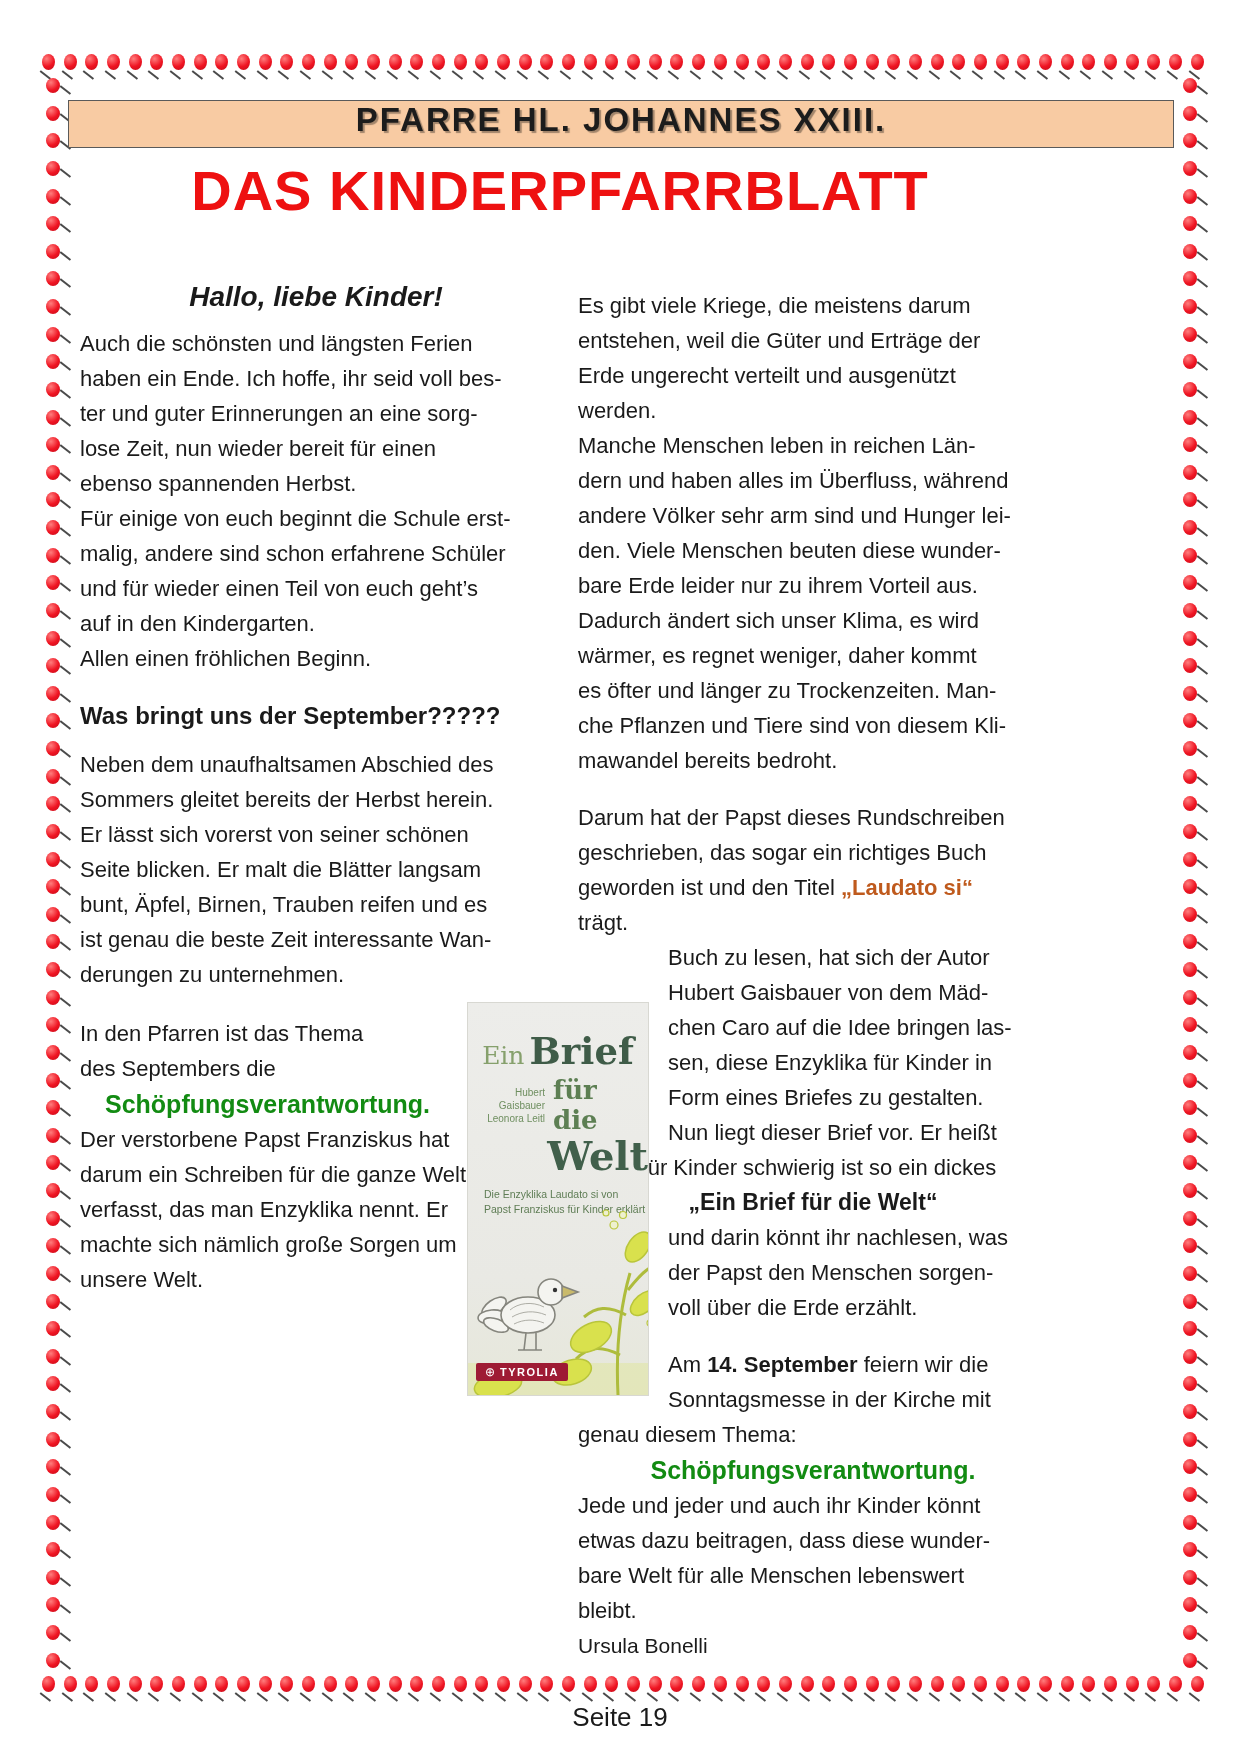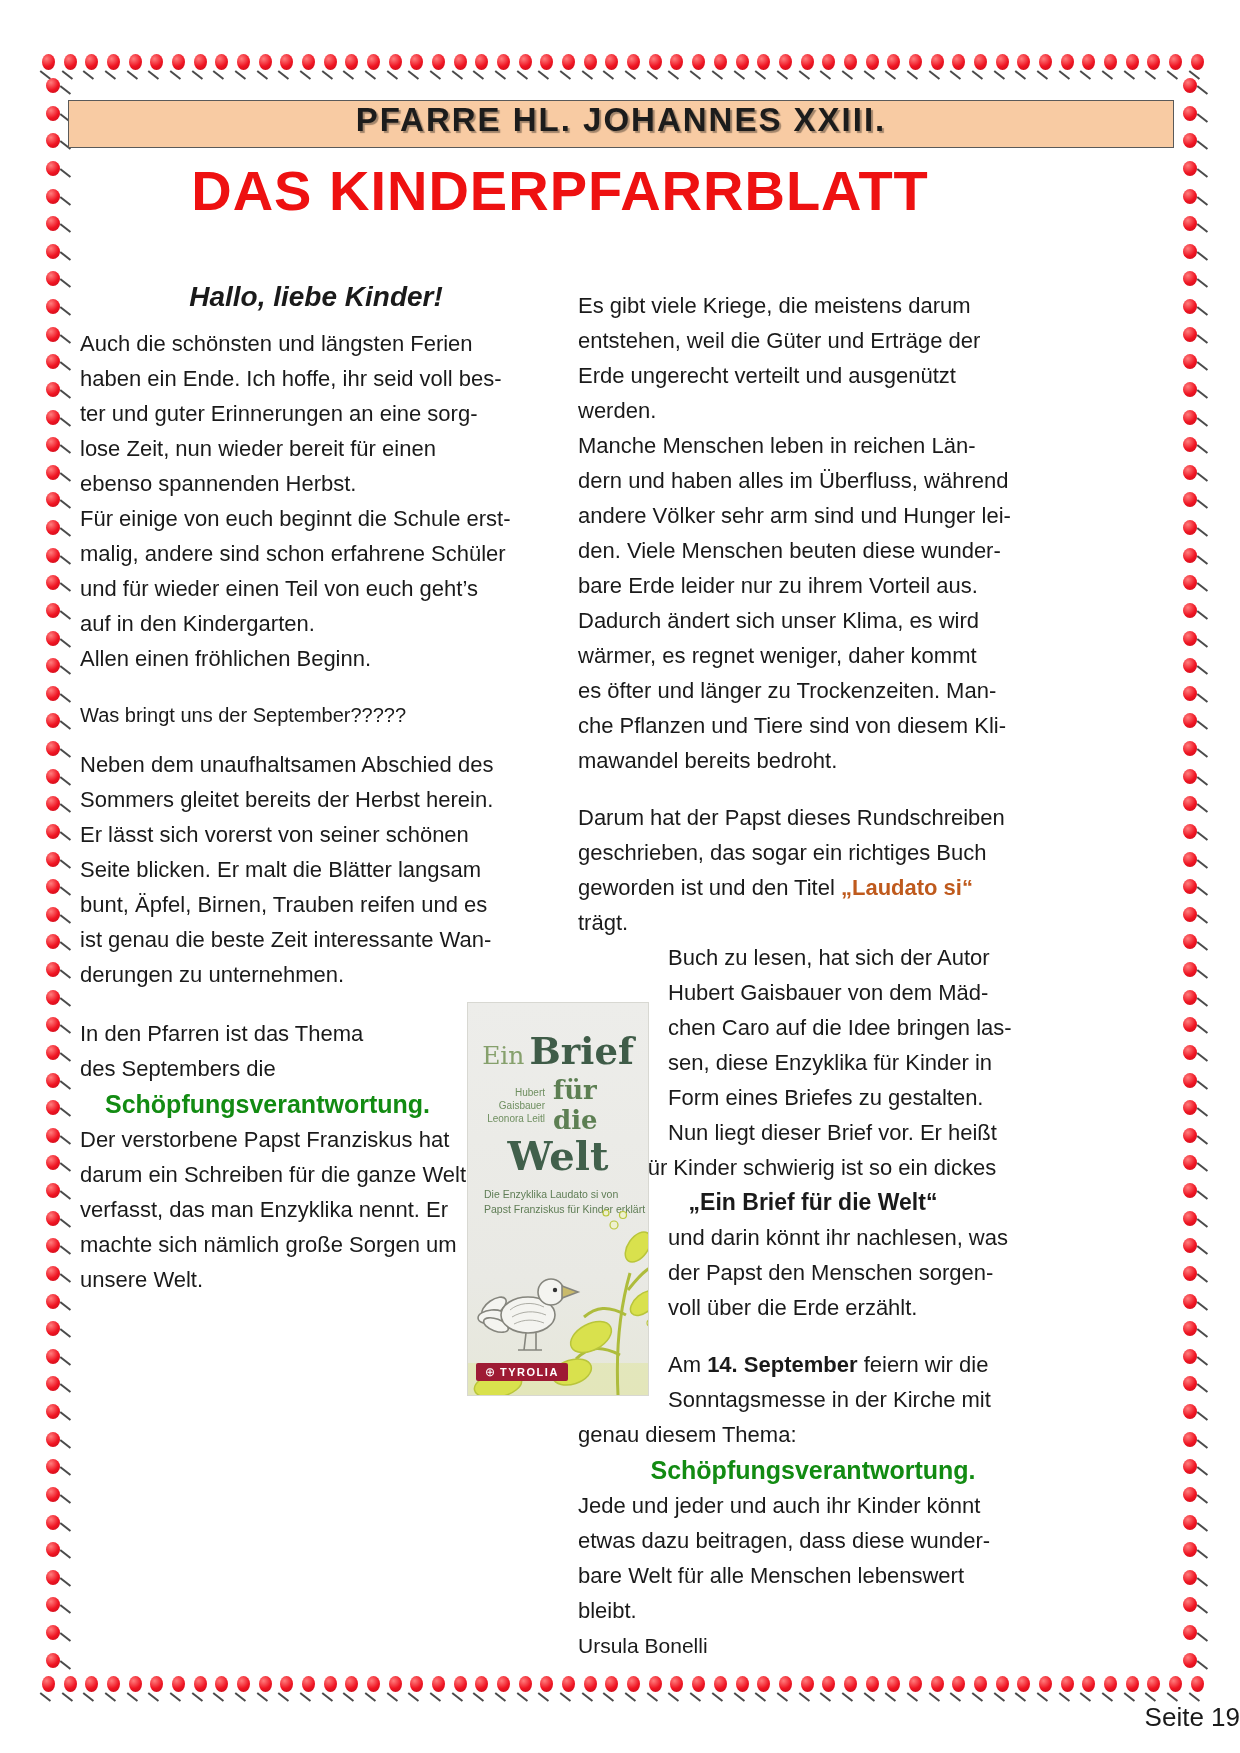--- a/index.html
+++ b/index.html
@@ -26,50 +26,50 @@
   .banner-title{font-size:33px;font-weight:800;letter-spacing:2px;color:#1c1c1c;
                 text-shadow:2px 2px 1px rgba(0,0,0,0.35);}
   .main-title{position:absolute;left:0;top:158px;width:1240px;padding-right:120px;box-sizing:border-box;
               text-align:center;font-size:56px;font-weight:800;letter-spacing:1px;color:#ee1111;}
   
   .col{position:absolute;top:280px;font-size:22px;line-height:35px;}
   .col-left{left:80px;width:472px;}
   .col-right{left:578px;width:470px;padding-top:8px;}
   .pre{white-space:pre-line;margin:0;}
   .hallo{font-size:28px;font-weight:bold;text-align:center;margin:0 0 12px 0;line-height:34px;font-style:italic;}
-  .subhead{font-size:20px;font-weight:normal;margin:22px 0 14px 0;}
+  .subhead{font-size:24px;font-weight:bold;margin:22px 0 14px 0;}
   .green-head{font-size:25px;font-weight:bold;color:#128b12;text-align:center;margin:0;line-height:36px;}
   .narrowR{margin-right:97px;}
   .indL{margin-left:90px;}
   .mt22{margin-top:22px;}
   .mt24{margin-top:24px;}
   .laudato{color:#bf5a1d;font-weight:bold;}
   .brief-title{font-weight:bold;text-align:center;font-size:23px;margin:0;line-height:35px;}
   .row-between{display:flex;justify-content:space-between;align-items:baseline;margin:0;line-height:35px;flex-direction:column;}
   .author{font-size:21px;}
   
   .book{position:absolute;left:468px;top:1003px;width:180px;height:392px;
         background:linear-gradient(#ededea 0%,#e9e9e4 70%,#e6e7da 100%);
         box-shadow:0 0 0 1px #d8d8d2;overflow:hidden;}
   .bc-line1{margin-top:26px;text-align:center;font-family:"DejaVu Serif", serif;}
   .bc-ein{font-size:25px;color:#86a06c;}
   .bc-brief{font-size:37px;color:#3f5c48;font-weight:bold;}
   .bc-row{display:flex;align-items:center;justify-content:center;gap:8px;margin-top:2px;}
   .bc-authors{font-size:10px;color:#6f8f60;text-align:right;white-space:pre-line;line-height:13px;}
   .bc-fuer{font-family:"DejaVu Serif", serif;font-size:26px;font-weight:bold;color:#5d7f53;}
-  .bc-welt{text-align:center;font-family:"DejaVu Serif", serif;font-size:40px;font-weight:bold;
+  .bc-welt{text-align:right;font-family:"DejaVu Serif", serif;font-size:40px;font-weight:bold;
            color:#41604b;line-height:42px;}
   .bc-sub{margin:10px 0 0 16px;font-size:10.5px;color:#5f7d55;white-space:pre-line;line-height:15px;}
   .bc-art{position:absolute;left:0;bottom:0;width:194px;height:200px;}
   .tyrolia{position:absolute;left:8px;bottom:14px;background:#9e1b34;color:#fff;display:flex;
            align-items:center;gap:5px;padding:3px 9px;border-radius:2px;}
   .tyrolia-glyph{font-size:12px;line-height:12px;}
   .tyrolia-name{font-size:11px;font-weight:bold;letter-spacing:1.5px;}
   
-  .footer{position:absolute;left:0;top:1702px;width:1240px;text-align:right;font-size:26px;color:#1a1a1a;}
+  .footer{position:absolute;left:0;top:1702px;width:1240px;text-align:center;font-size:26px;color:#1a1a1a;}
 </style>
 </head>
 <body>
 
 <div class="page">
 
   <div class="strip h strip-top" id="strip-top">
       <span class="dot dot-h"></span>
       <span class="dot dot-h"></span>
       <span class="dot dot-h"></span>

